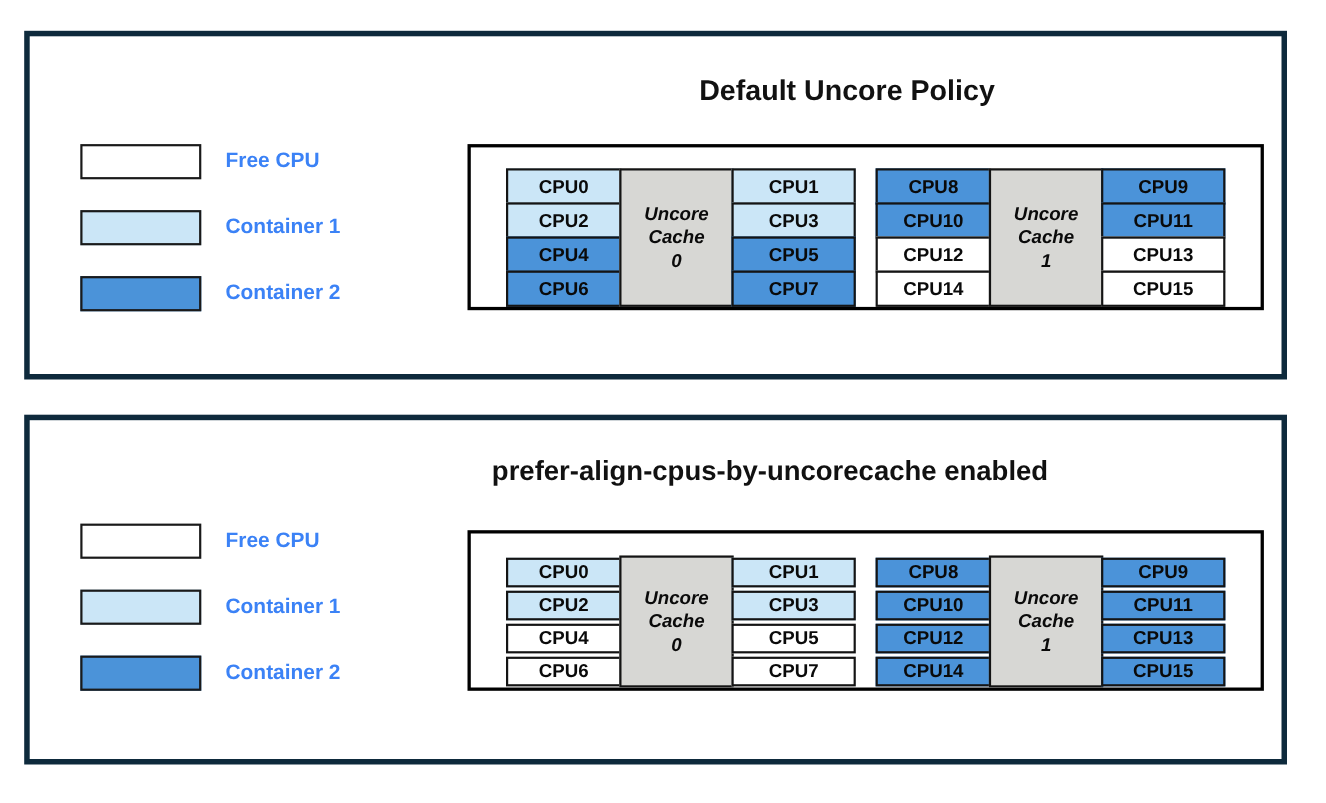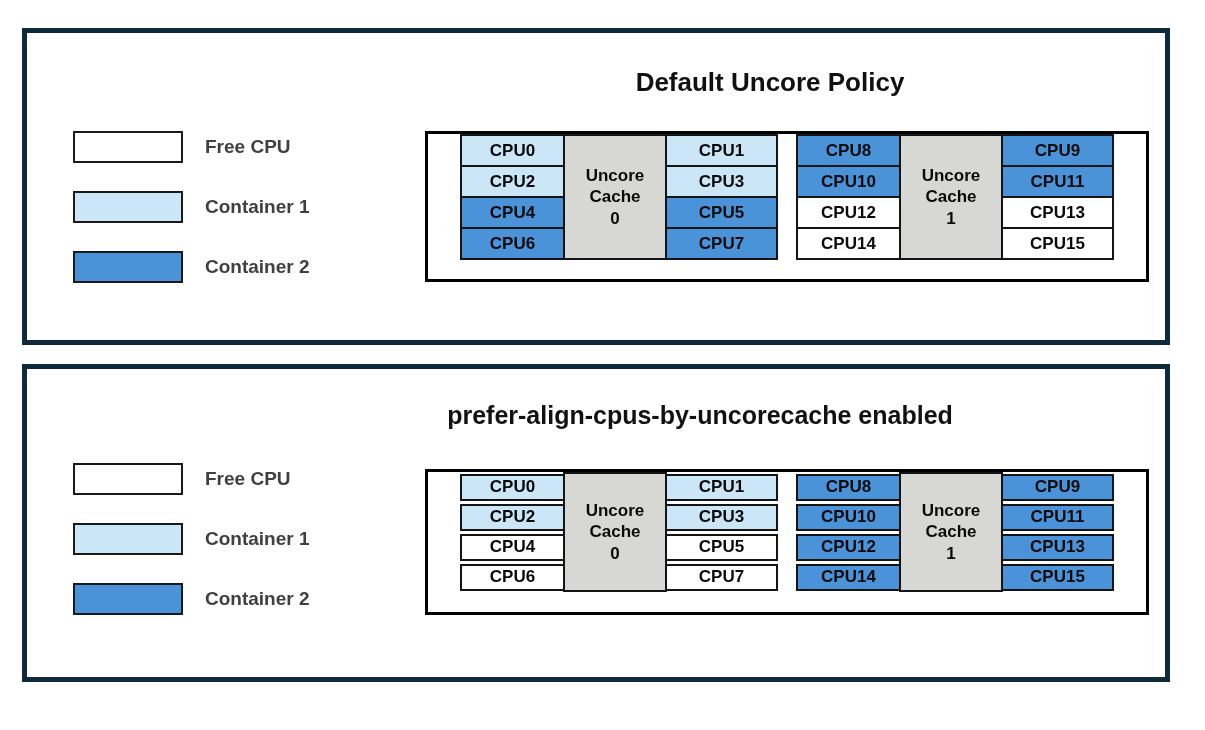--- a/index.html
+++ b/index.html
@@ -11,21 +11,21 @@
   }
   .panel {
     position: absolute;
     left: 22px;
     width: 1148px;
     background: #ffffff;
     border: 5px solid var(--panel-border, #0e2a3c);
     box-sizing: border-box;
   }
   .panel-1 { top: 28px;  height: 317px; }
-  .panel-2 { top: 364px; height: 318px; }
+  .panel-2 { top: 377px; height: 318px; }
 
   .panel-title {
     position: absolute;
     width: 700px;
     text-align: center;
     font-weight: 700;
     color: #111;
     white-space: nowrap;
   }
   .panel-1 .panel-title { top: 34px; left: 393px; font-size: 26px; }
@@ -42,32 +42,32 @@
   .legend-swatch {
     position: absolute; left: 0; top: 0;
     width: 110px; height: 32px;
     border: 2px solid #1a1a1a;
     box-sizing: border-box;
     background: #fff;
   }
   .legend-label {
     position: absolute; left: 132px; top: 0; height: 32px;
     display: flex; align-items: center;
-    font-size: 19px; font-weight: 700; color: #404040;
+    font-size: 19px; font-weight: 700; color: #3b82f6;
     white-space: nowrap;
   }
 
   .diagram {
     position: absolute;
     width: 724px;
     border: 3px solid #000;
     box-sizing: border-box;
     background: #fff;
     display: flex;
-    align-items: flex-start;
+    align-items: flex-end;
     justify-content: center;
     gap: 18px;
   }
   .panel-1 .diagram { left: 398px; top: 98px;  height: 151px; }
   .panel-2 .diagram { left: 398px; top: 100px; height: 146px; }
 
   .uncore-group { display: flex; align-items: center; }
 
   .cpu-col { display: flex; flex-direction: column; }
   .cpu-col.left  { width: 105px; }
@@ -91,20 +91,21 @@
   .cache-box {
     width: 104px;
     margin-left: -2px;
     border: 2px solid #141414;
     box-sizing: border-box;
     background: var(--cache-bg, #d7d7d4);
     display: flex; flex-direction: column;
     align-items: center; justify-content: center;
     font-weight: 700; font-size: 17px; line-height: 1.25; color: #0a0a0a;
     text-align: center;
+    font-style: italic;
   }
   .panel-1 .cache-box { height: 126px; }
   .panel-2 .cache-box { height: 120px; }
 </style>
 </head>
 <body>
 
 <section class="panel panel-1">
   <div class="panel-title">Default Uncore Policy</div>
 

